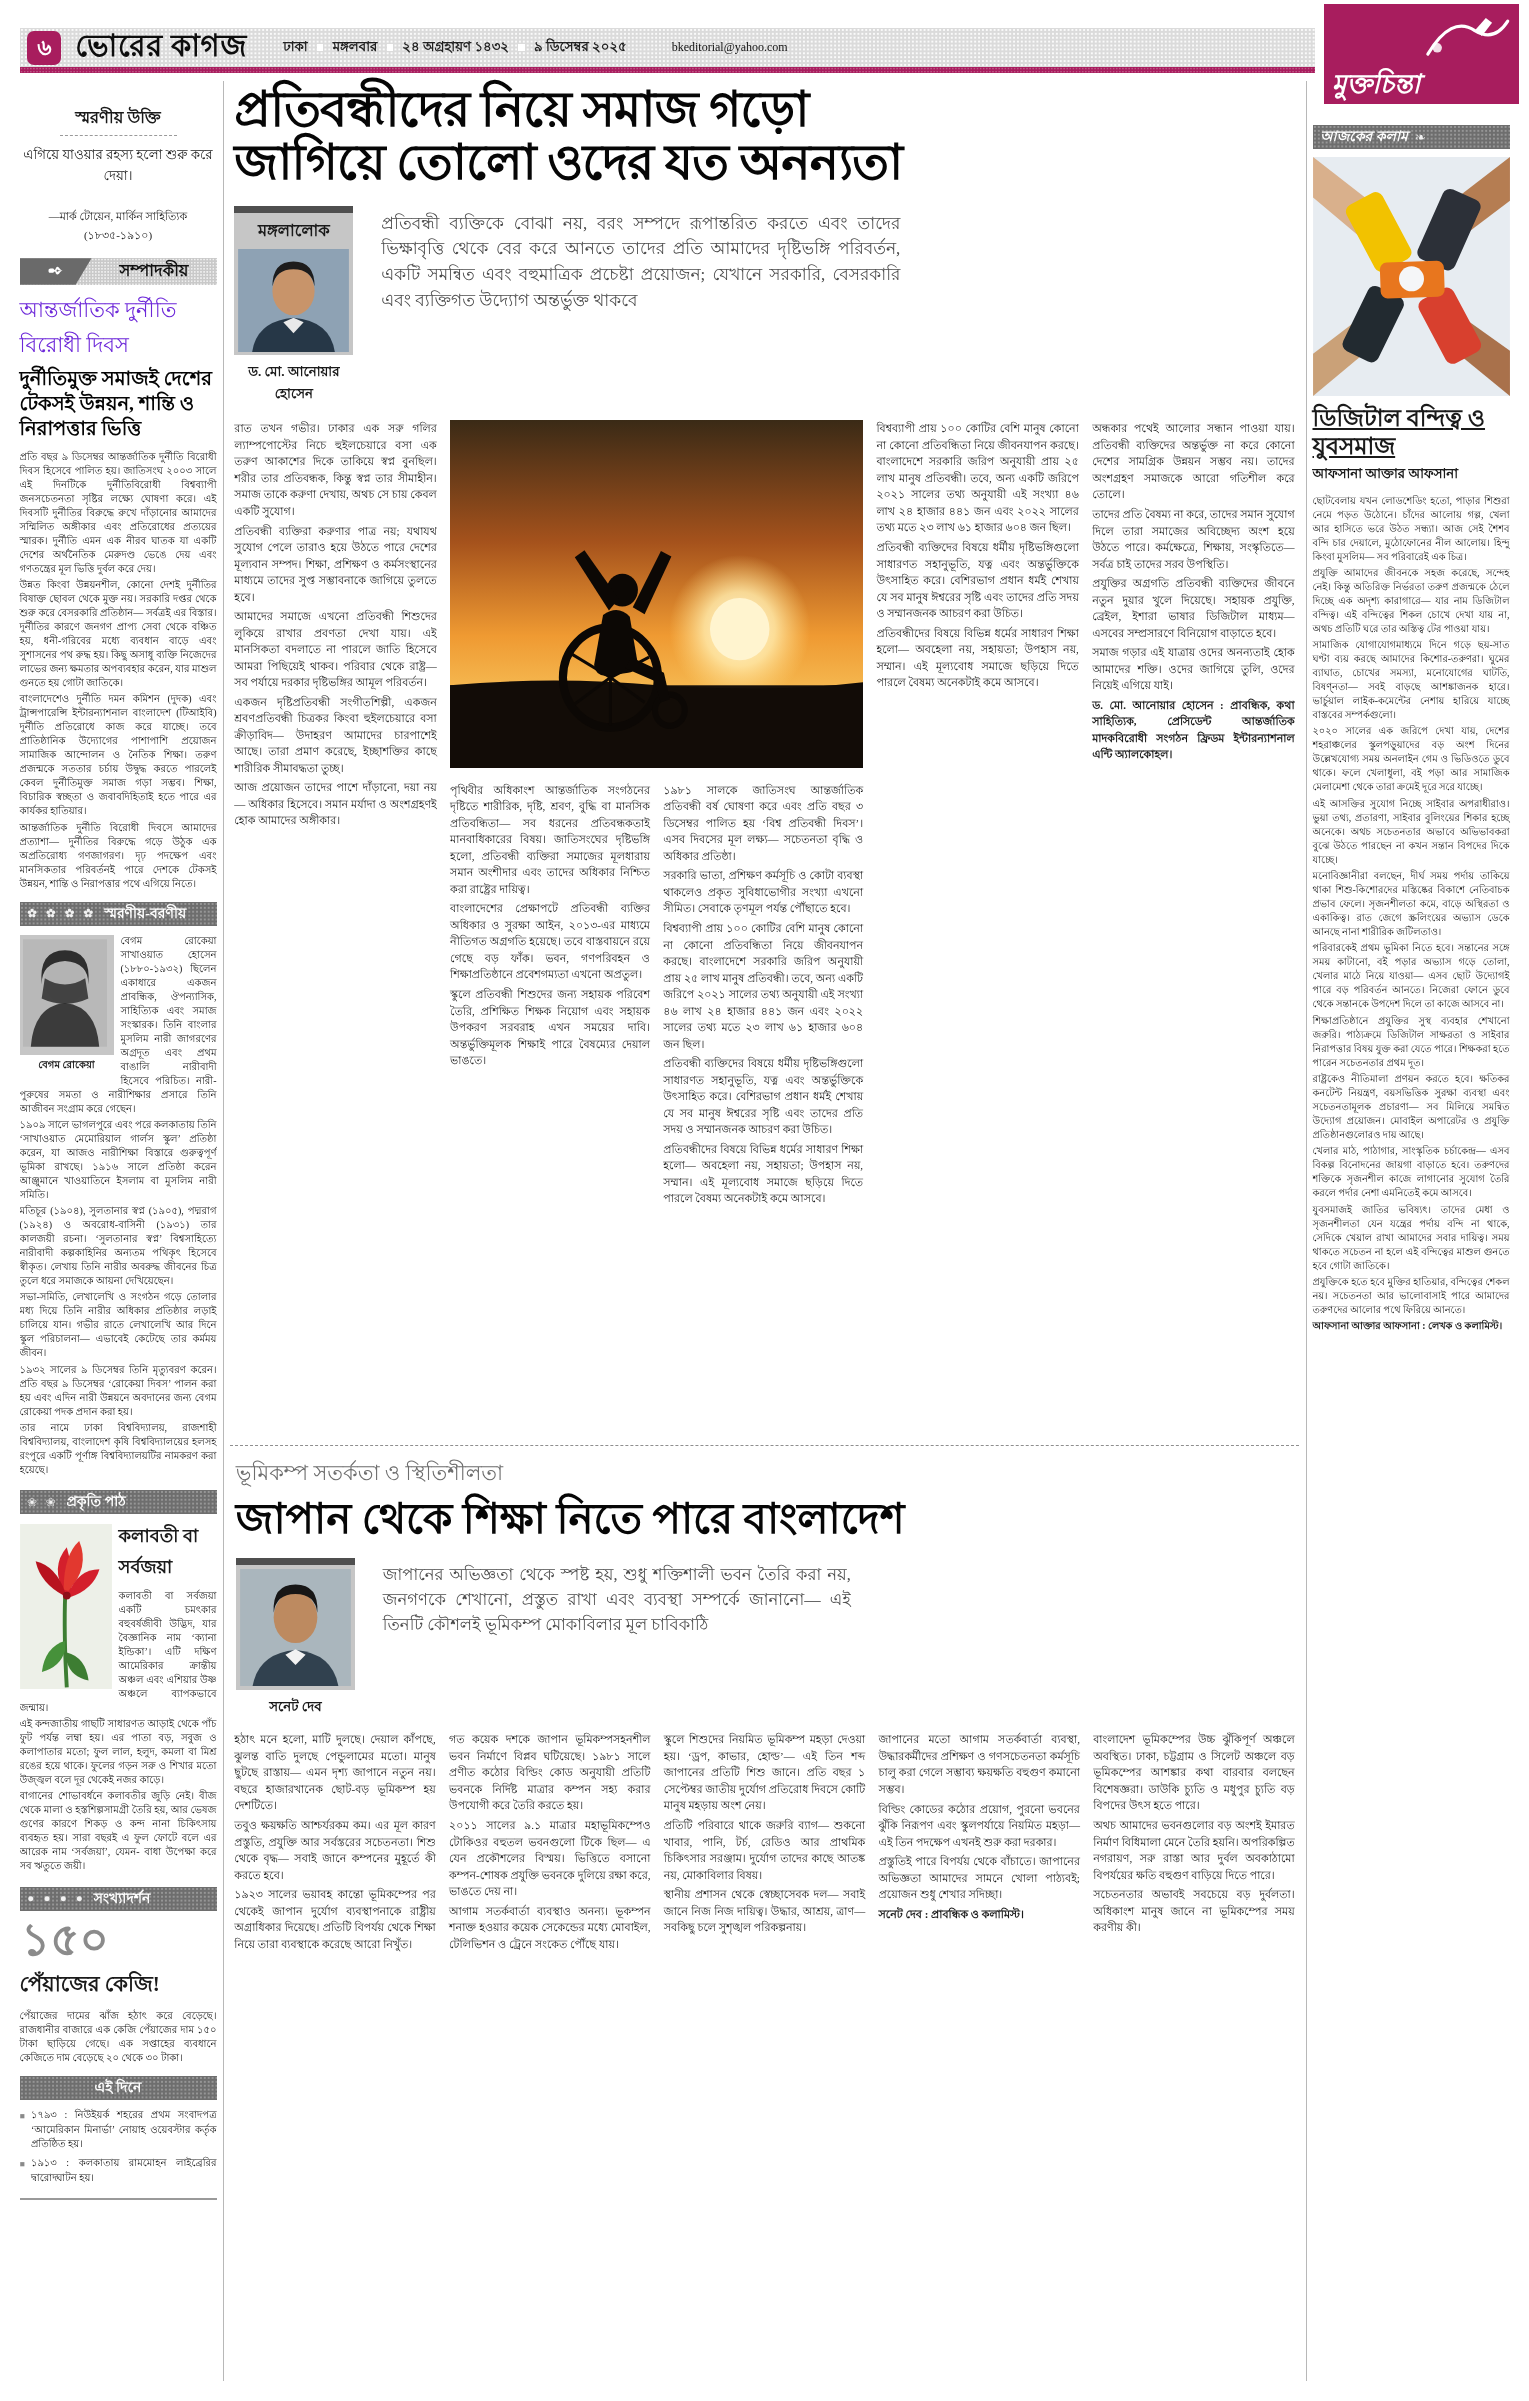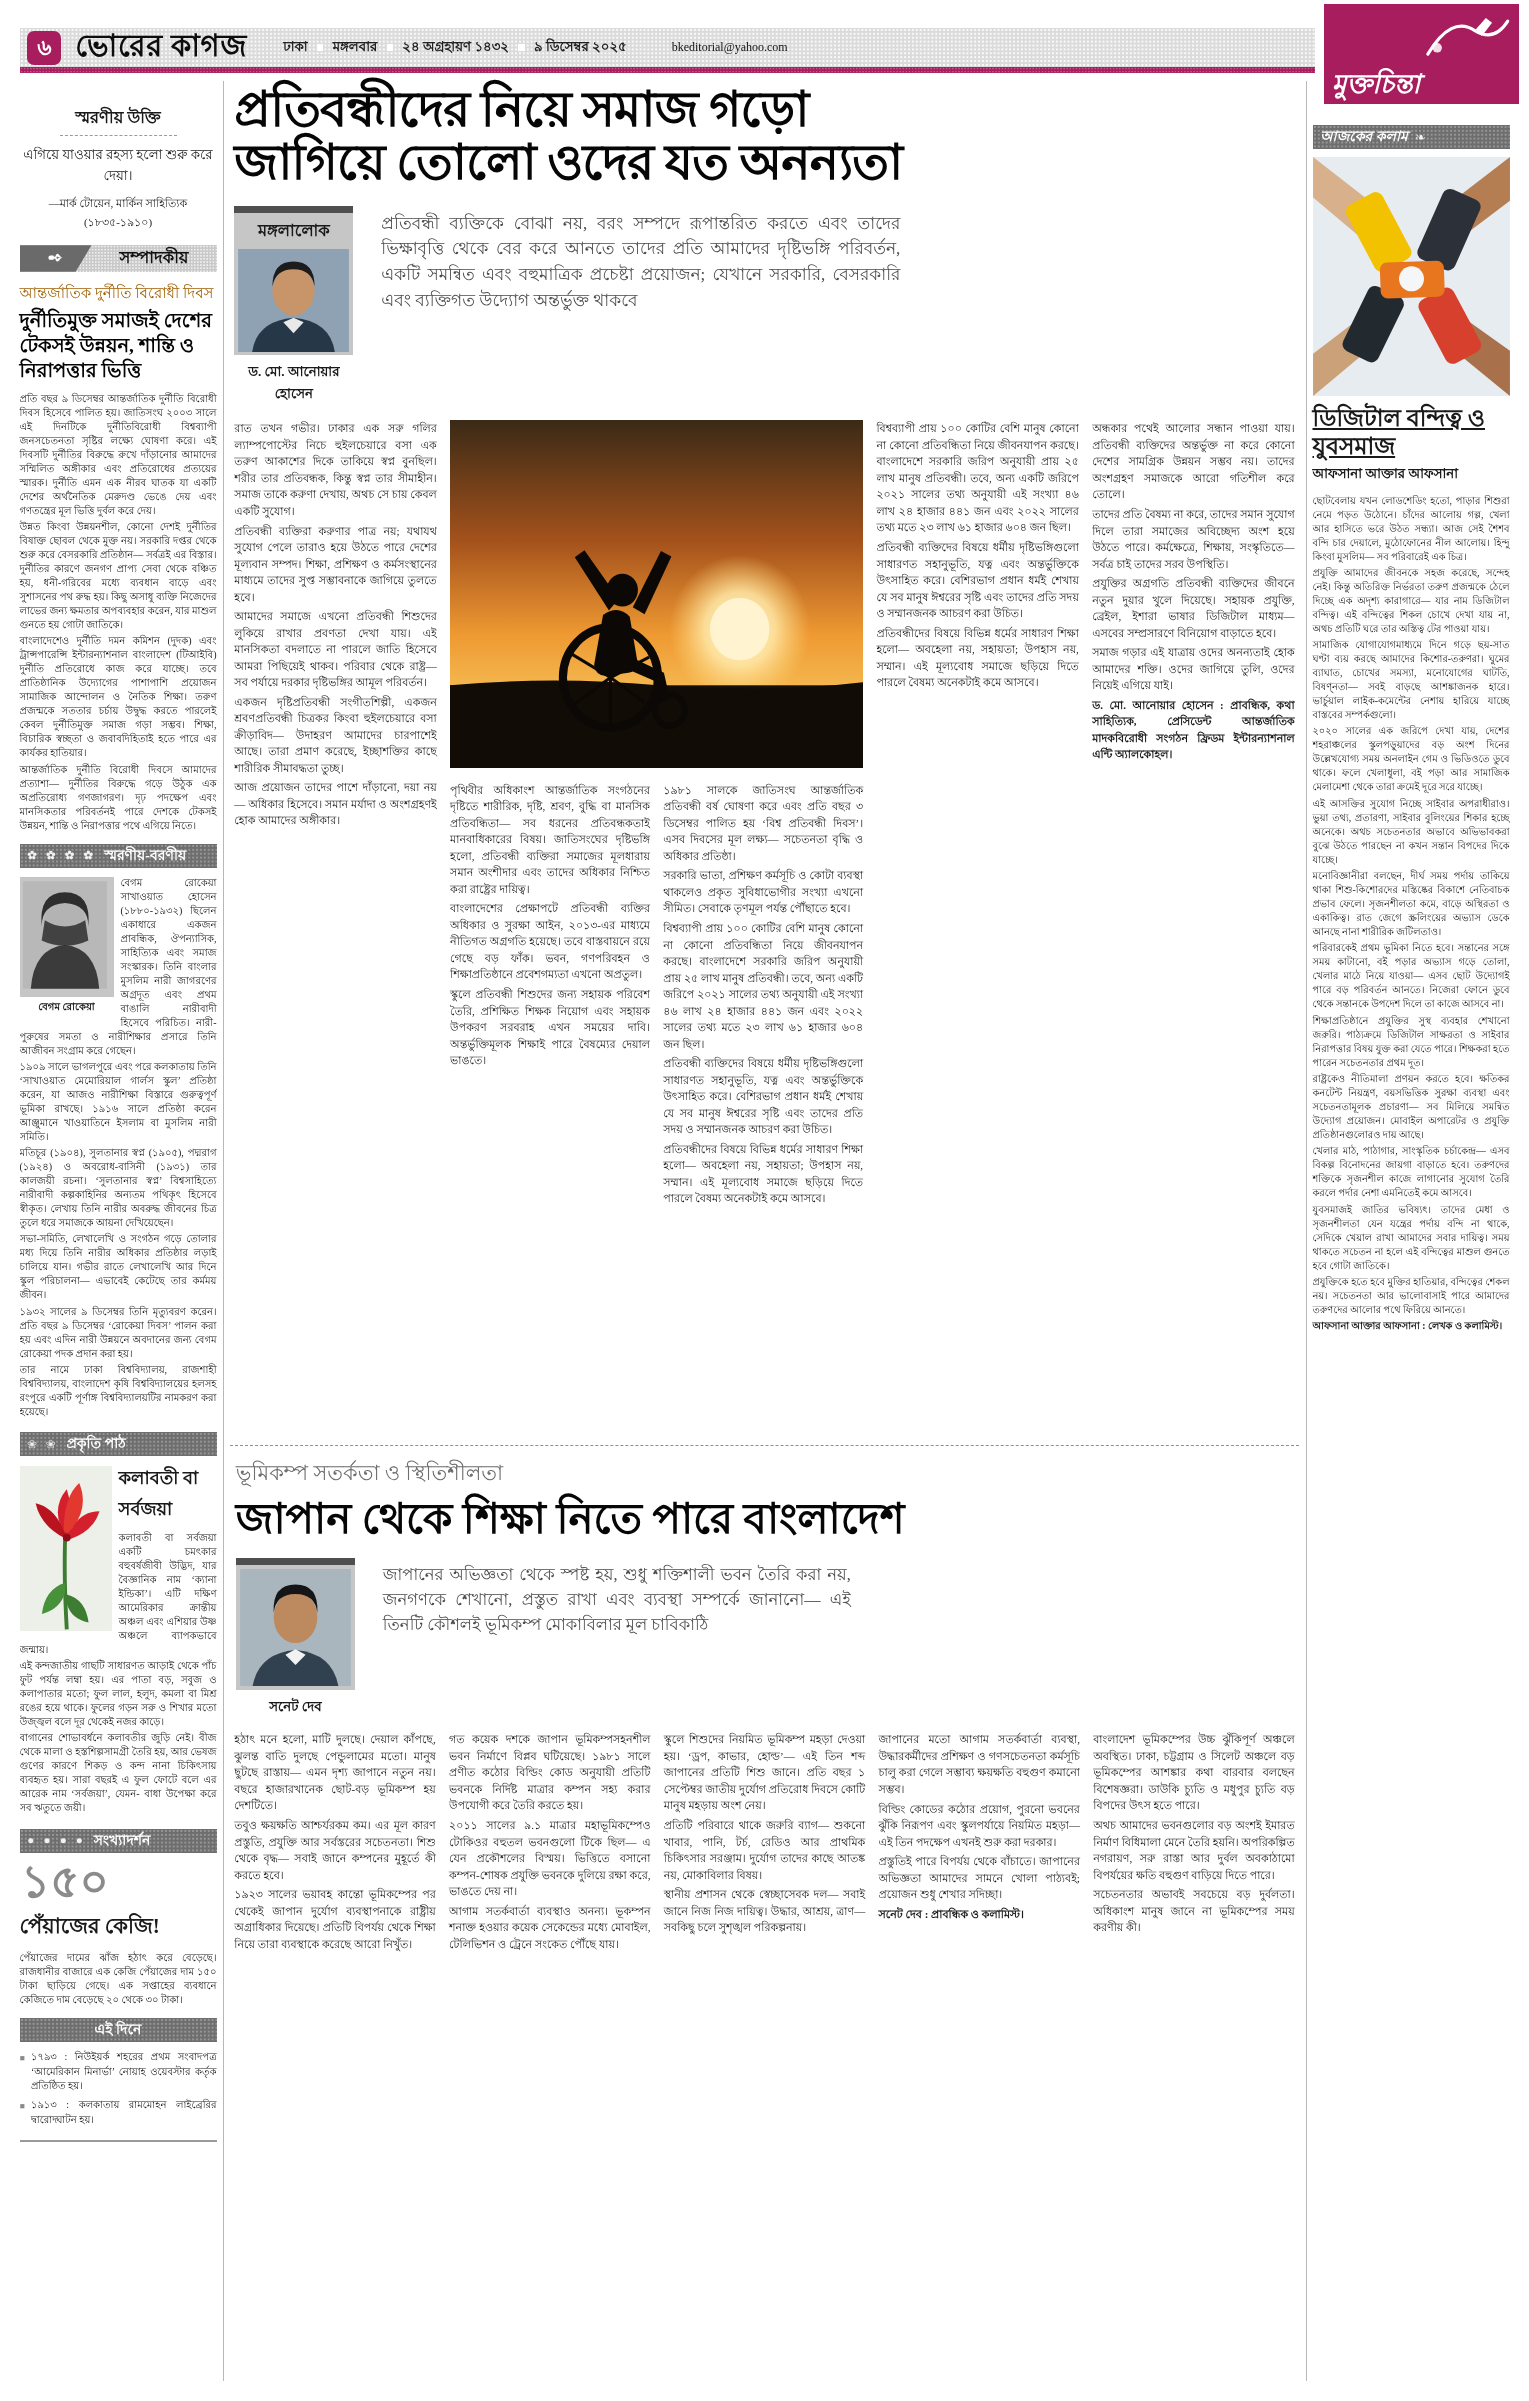--- a/index.html
+++ b/index.html
@@ -46,28 +46,28 @@
     height:24px;background:#6e6e6e;color:#fff;display:flex;align-items:center;gap:7.8px;
     background-image:radial-gradient(rgba(255,255,255,.28) 0.8px,transparent 1px);background-size:3.9px 3.9px;
     padding:0 7.8px;margin:11px 0 7.8px 0;
   }
   .gray-bar .orn{font-size:11.7px;letter-spacing:3.1px;color:#f2f2f2;}
   .gray-bar .bar-label{font-size:14px;font-weight:bold;white-space:nowrap;}
   
   .quote-title{font-size:16.4px;font-weight:bold;text-align:center;margin-top:24px;}
   .quote-dash{border-bottom:1.6px dashed #9a9a9a;width:117px;margin:3.1px auto 9.4px auto;}
   .quote-text{font-size:13.3px;text-align:center;line-height:1.55;margin:0 3.1px;}
-  .quote-attr{font-size:11px;text-align:center;margin-top:8px;color:#222;}
+  .quote-attr{font-size:11px;text-align:center;margin-top:21px;color:#222;}
   .ed-bar{height:26.5px;margin-top:12.5px;background:#c9c9c9;
     background-image:radial-gradient(rgba(255,255,255,.7) 0.8px,transparent 0.9px);background-size:3.1px 3.1px;
     display:flex;align-items:stretch;}
   .ed-bar .nibzone{width:72px;background:#6a6a6a;color:#fff;display:flex;align-items:center;justify-content:center;font-size:15.6px;
      clip-path:polygon(0 0,100% 0,78% 100%,0 100%);}
   .ed-bar .ed-label{flex:1;display:flex;align-items:center;justify-content:center;font-size:16.4px;font-weight:900;color:#111;}
-  .kicker-sm{font-size:15px;color:#a16207;margin:9.4px 0 3.1px 0;}
+  .kicker-sm{font-size:21px;color:#6d28d9;margin:9.4px 0 3.1px 0;}
   .ed-headline{font-size:19.5px;font-weight:900;line-height:1.28;margin:0 0 7.8px 0;color:#050505;}
   .photo-frame{background:#c6c6c6;padding:3.9px;box-sizing:border-box;}
   .photo-topbar{height:7px;background:#4f4f4f;margin:-3.9px -3.9px 3.9px -3.9px;}
   .float-photo{float:left;width:94px;margin:1.6px 7px 3.1px 0;}
   .photo-caption{font-size:10px;font-weight:bold;text-align:center;margin-top:2.3px;}
   .nat-title{font-size:18px;font-weight:900;margin:0 0 4.7px 0;}
   .big-number{font-size:45px;font-weight:bold;color:#8b8b8b;line-height:1;margin:7.8px 0 4.7px 1.6px;}
   .num-title{font-size:21px;font-weight:900;margin:3.1px 0 6.2px 0;}
   .day-item{display:flex;gap:6.2px;font-size:10px;line-height:1.45;margin-bottom:4.7px;text-align:justify;}
   .day-item .sq{color:#8a8a8a;font-size:8.6px;margin-top:1.6px;}

